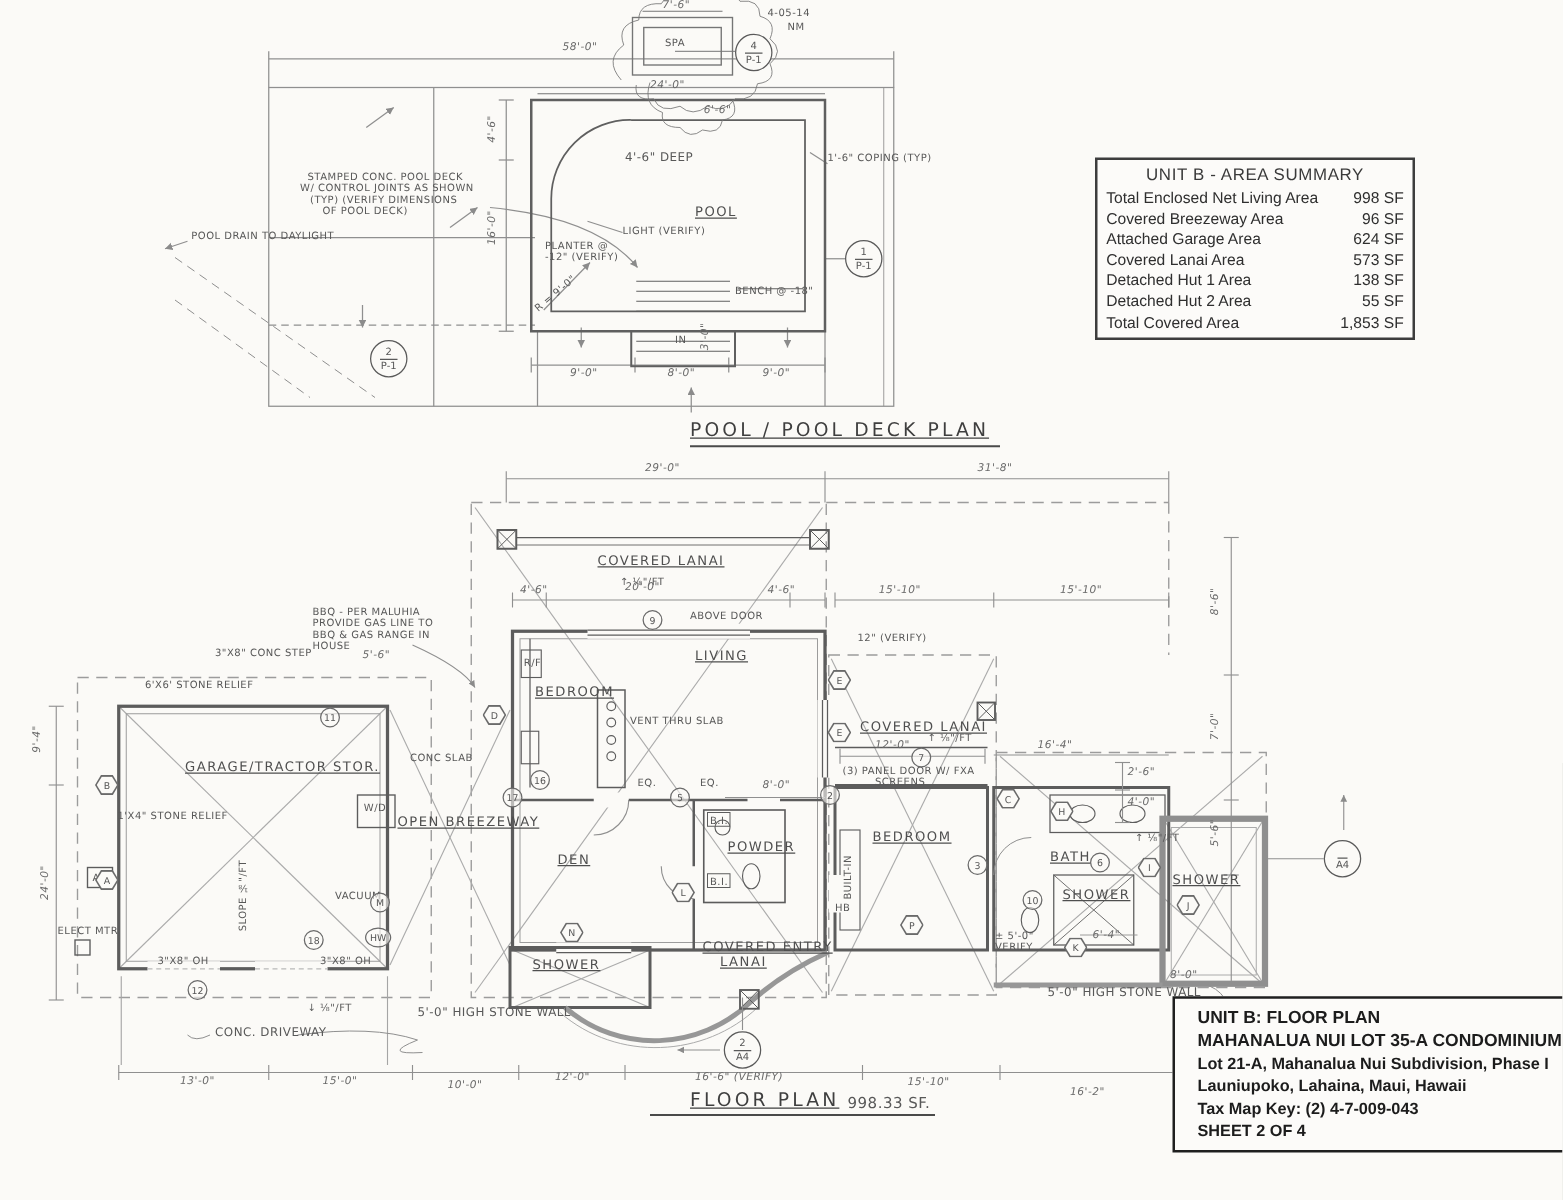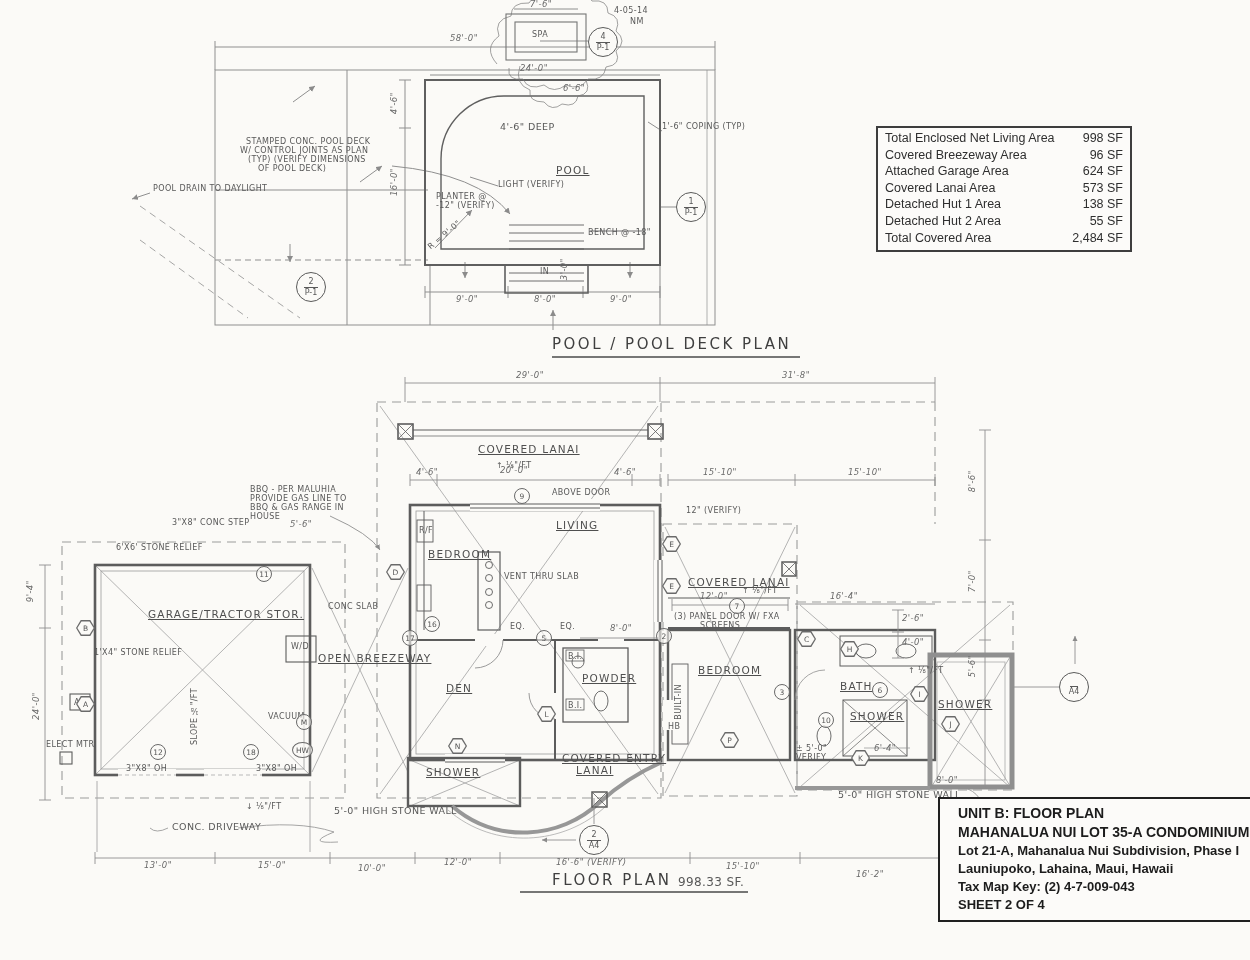--- a/index.html
+++ b/index.html
@@ -3,21 +3,21 @@
 <meta charset="utf-8">
 <style>
   html,body{margin:0;padding:0;background:#e8e8e4;}
   .sheet{position:relative;width:1250px;height:960px;background:#fbfaf7;overflow:hidden;
          font-family:"DejaVu Sans",sans-serif;}
   .art{position:absolute;left:0;top:0;}
   .lbl{position:absolute;font-size:9.5px;color:#585858;letter-spacing:.4px;white-space:nowrap;line-height:1.15;}
   .sm{font-size:8px;}
   .dim{font-size:8.5px;color:#6a6a6a;font-style:italic;}
   .room{font-size:10.5px;text-decoration:underline;letter-spacing:1.2px;color:#4f4f4f;}
-  .big{font-size:15px;letter-spacing:2.5px;color:#3f3f3f;}
+  .big{font-size:15px;letter-spacing:2.5px;color:#3f3f3f;text-decoration:underline;}
   .vert{writing-mode:vertical-rl;transform:rotate(180deg);}
   .diag{transform:rotate(-40deg);transform-origin:left bottom;}
   .cir{position:absolute;width:16px;height:16px;border:1.2px solid #6a6a6a;border-radius:50%;
        display:flex;align-items:center;justify-content:center;font-size:7.5px;color:#555;
        box-sizing:border-box;background:rgba(251,250,247,.6);}
   .hex{position:absolute;width:19px;height:16px;}
   .hex .o{position:absolute;inset:0;background:#6a6a6a;
        clip-path:polygon(25% 0,75% 0,100% 50%,75% 100%,25% 100%,0 50%);}
   .hex .i{position:absolute;inset:1.4px;background:#fbfaf7;
        clip-path:polygon(25% 0,75% 0,100% 50%,75% 100%,25% 100%,0 50%);
@@ -304,21 +304,21 @@
 <div class="lbl dim sm" style="left:563px;top:84px">6'-6"</div>
 <div class="lbl" style="left:500px;top:122px">4'-6" DEEP</div>
 <div class="lbl room" style="left:556px;top:164px">POOL</div>
 <div class="lbl sm" style="left:498px;top:180px">LIGHT (VERIFY)</div>
 <div class="lbl sm" style="left:436px;top:192px">PLANTER @</div>
 <div class="lbl sm" style="left:436px;top:201px">-12" (VERIFY)</div>
 <div class="lbl sm diag" style="left:432px;top:242px">R = 9'-0"</div>
 <div class="lbl sm" style="left:588px;top:228px">BENCH @ -18"</div>
 <div class="lbl sm" style="left:662px;top:122px">1'-6" COPING (TYP)</div>
 <div class="lbl sm" style="left:246px;top:137px">STAMPED CONC. POOL DECK</div>
-<div class="lbl sm" style="left:240px;top:146px">W/ CONTROL JOINTS AS PLAN</div>
+<div class="lbl sm" style="left:240px;top:146px">W/ CONTROL JOINTS AS SHOWN</div>
 <div class="lbl sm" style="left:248px;top:155px">(TYP) (VERIFY DIMENSIONS</div>
 <div class="lbl sm" style="left:258px;top:164px">OF POOL DECK)</div>
 <div class="lbl sm" style="left:153px;top:184px">POOL DRAIN TO DAYLIGHT</div>
 <div class="lbl dim sm vert" style="left:390px;top:92px">4'-6"</div>
 <div class="lbl dim sm vert" style="left:390px;top:168px">16'-0"</div>
 <div class="lbl dim sm" style="left:456px;top:295px">9'-0"</div>
 <div class="lbl dim sm" style="left:534px;top:295px">8'-0"</div>
 <div class="lbl dim sm" style="left:610px;top:295px">9'-0"</div>
 <div class="lbl dim sm vert" style="left:560px;top:258px">3'-0"</div>
 <div class="lbl sm" style="left:540px;top:267px">IN</div>
@@ -331,20 +331,21 @@
 <div class="sec" style="left:588px;top:27px">
       <span class="t">4</span>
       <span class="b">P-1</span>
     </div>
 <div class="sec" style="left:296px;top:272px">
       <span class="t">2</span>
       <span class="b">P-1</span>
     </div>
 
 <div class="area-table">
+  <div class="hd">UNIT B - AREA SUMMARY</div>
   <div class="row">
         <span>Total Enclosed Net Living Area</span>
         <span>998 SF</span>
       </div>
   <div class="row">
         <span>Covered Breezeway Area</span>
         <span>96 SF</span>
       </div>
   <div class="row">
         <span>Attached Garage Area</span>
@@ -357,21 +358,21 @@
   <div class="row">
         <span>Detached Hut 1 Area</span>
         <span>138 SF</span>
       </div>
   <div class="row">
         <span>Detached Hut 2 Area</span>
         <span>55 SF</span>
       </div>
   <div class="row">
         <span>Total Covered Area</span>
-        <span>2,484 SF</span>
+        <span>1,853 SF</span>
       </div>
 </div>
 
 <div class="lbl dim" style="left:516px;top:371px">29'-0"</div>
 <div class="lbl dim" style="left:782px;top:371px">31'-8"</div>
 <div class="lbl room" style="left:478px;top:443px">COVERED LANAI</div>
 <div class="lbl sm" style="left:496px;top:461px">↑ ⅛"/FT</div>
 <div class="lbl dim sm" style="left:500px;top:466px">20'-0"</div>
 <div class="lbl dim sm" style="left:416px;top:468px">4'-6"</div>
 <div class="lbl dim sm" style="left:614px;top:468px">4'-6"</div>
@@ -506,21 +507,21 @@
 <div class="cir" style="left:514px;top:488px">9</div>
 <div class="cir" style="left:256px;top:566px">11</div>
 <div class="cir" style="left:424px;top:616px">16</div>
 <div class="cir" style="left:402px;top:630px">17</div>
 <div class="cir" style="left:536px;top:630px">5</div>
 <div class="cir" style="left:656px;top:628px">2</div>
 <div class="cir" style="left:729px;top:598px">7</div>
 <div class="cir" style="left:774px;top:684px">3</div>
 <div class="cir" style="left:818px;top:712px">10</div>
 <div class="cir" style="left:872px;top:682px">6</div>
-<div class="cir" style="left:150px;top:744px">12</div>
+<div class="cir" style="left:150px;top:784px">12</div>
 <div class="cir" style="left:243px;top:744px">18</div>
 
 <div class="sec" style="left:1059px;top:672px">
       <span class="t"></span>
       <span class="b">A4</span>
     </div>
 <div class="sec" style="left:579px;top:825px">
       <span class="t">2</span>
       <span class="b">A4</span>
     </div>

